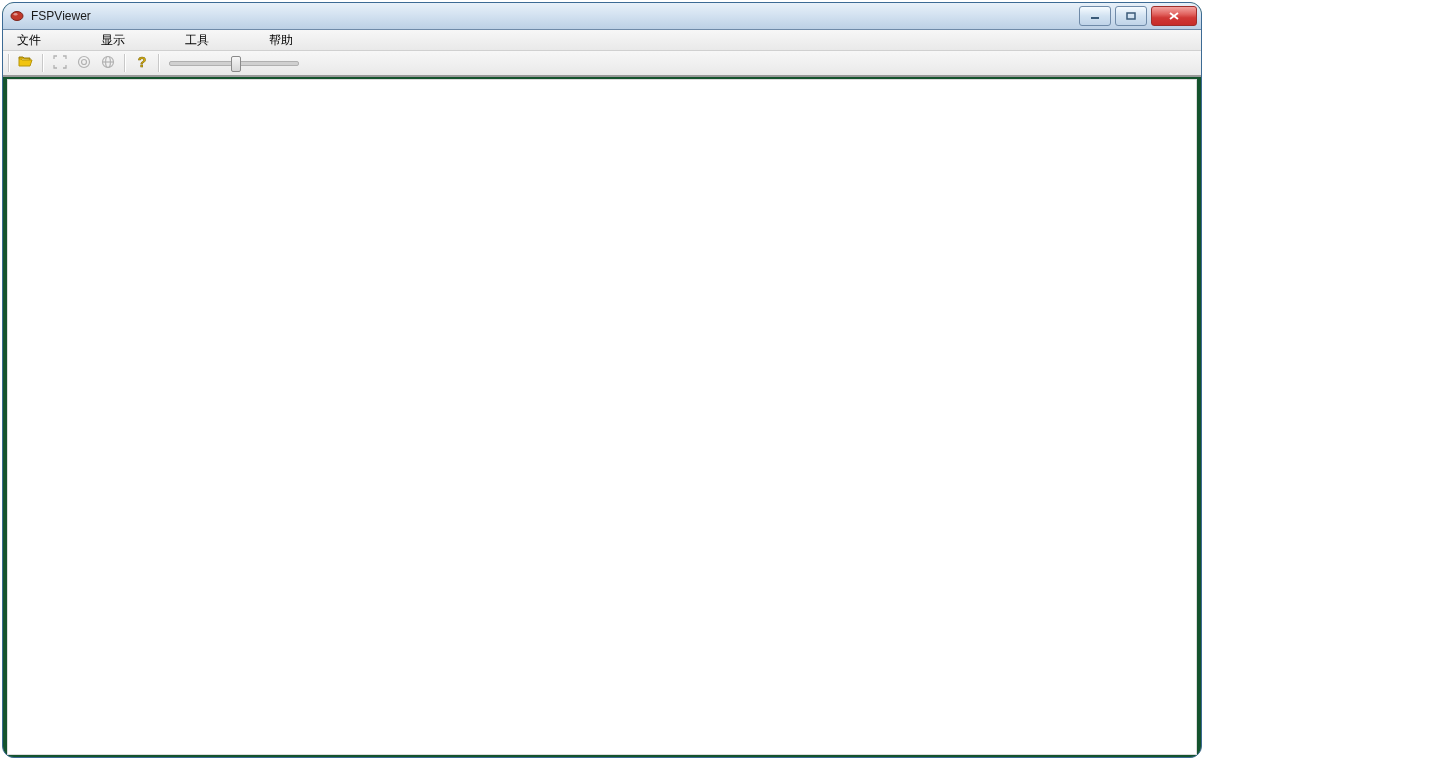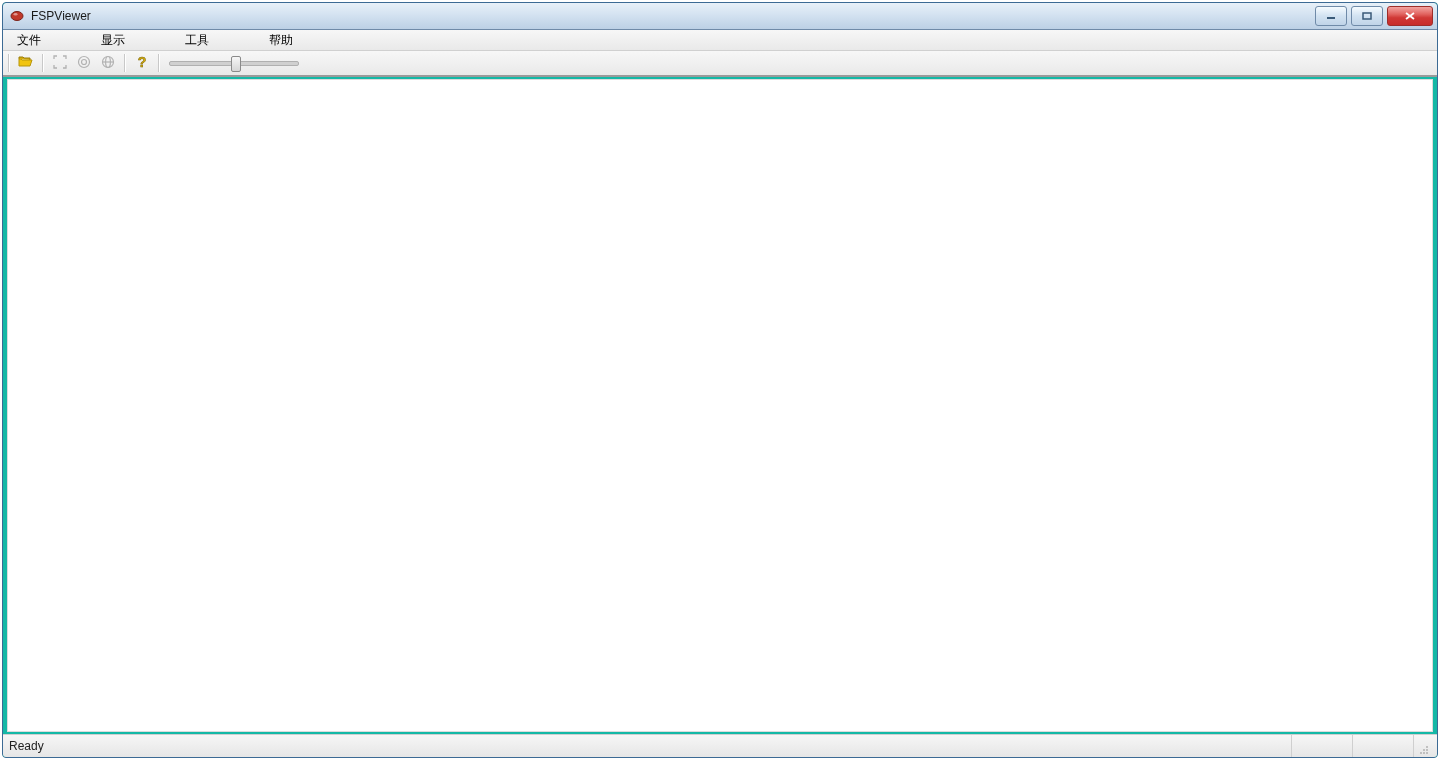--- a/index.html
+++ b/index.html
@@ -6,26 +6,26 @@
     margin: 0;
     padding: 0;
     width: 1440px;
     height: 760px;
     font-family: "Microsoft YaHei", "Tahoma", sans-serif;
     font-size: 12px;
     overflow: hidden;
     background: #ffffff;
   }
   .window {
-    width: 1436px;
+    width: 1200px;
     height: 756px;
     margin: 2px;
     border: 1px solid #3c6a94;
-    border-radius: 4px;
-    background: #14b8a6;
+    border-radius: 12px;
+    background: #14532d;
     display: flex;
     flex-direction: column;
     box-sizing: border-box;
     overflow: hidden;
   }
   .titlebar {
     height: 26px;
     background: linear-gradient(to bottom, #e8f0f8 0%, #d6e4f2 40%, #bcd0e5 100%);
     display: flex;
     align-items: center;
@@ -263,29 +263,14 @@
     <div class="tb-sep"></div>
 
     <div class="slider">
       <div class="track"></div>
       <div class="thumb"></div>
     </div>
   </div>
 
   <div class="content"></div>
 
-  <div class="statusbar">
-    <span class="status-text">Ready</span>
-    <div class="cell"></div>
-    <div class="cell"></div>
-    <div class="grip">
-      <svg width="12" height="12" viewBox="0 0 12 12">
-        <circle cx="10" cy="10" r="0.8" fill="#8a8a8a"></circle>
-        <circle cx="7" cy="10" r="0.8" fill="#8a8a8a"></circle>
-        <circle cx="10" cy="7" r="0.8" fill="#8a8a8a"></circle>
-        <circle cx="4" cy="10" r="0.8" fill="#8a8a8a"></circle>
-        <circle cx="7" cy="7" r="0.8" fill="#8a8a8a"></circle>
-        <circle cx="10" cy="4" r="0.8" fill="#8a8a8a"></circle>
-      </svg>
-    </div>
-  </div>
 
 </div>
 
 </body></html>

